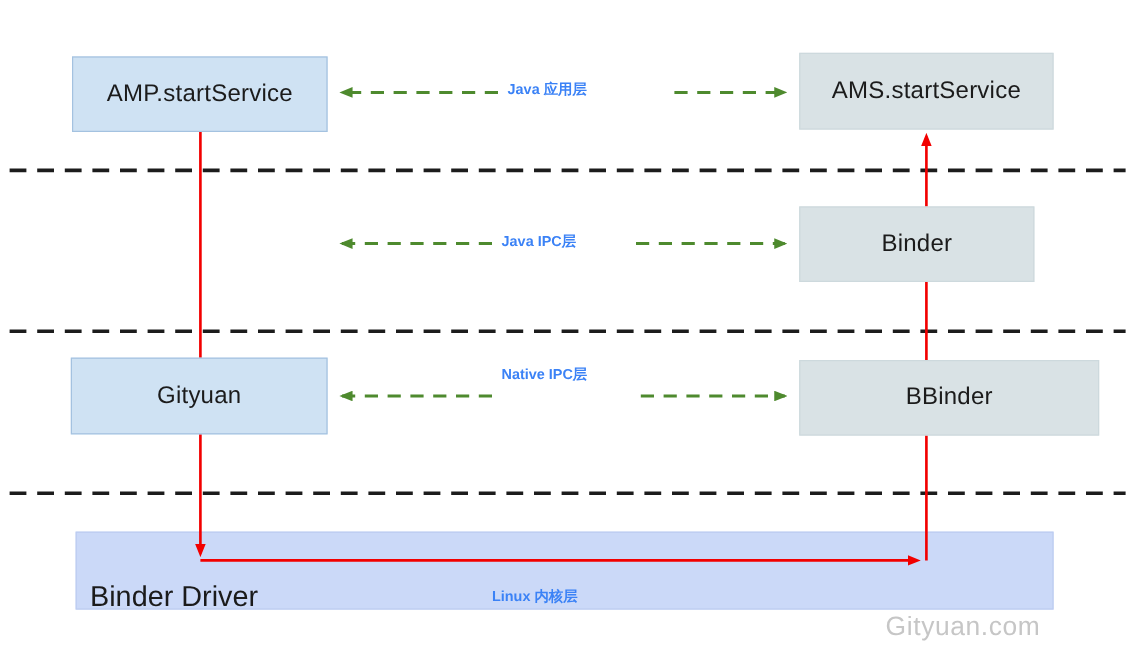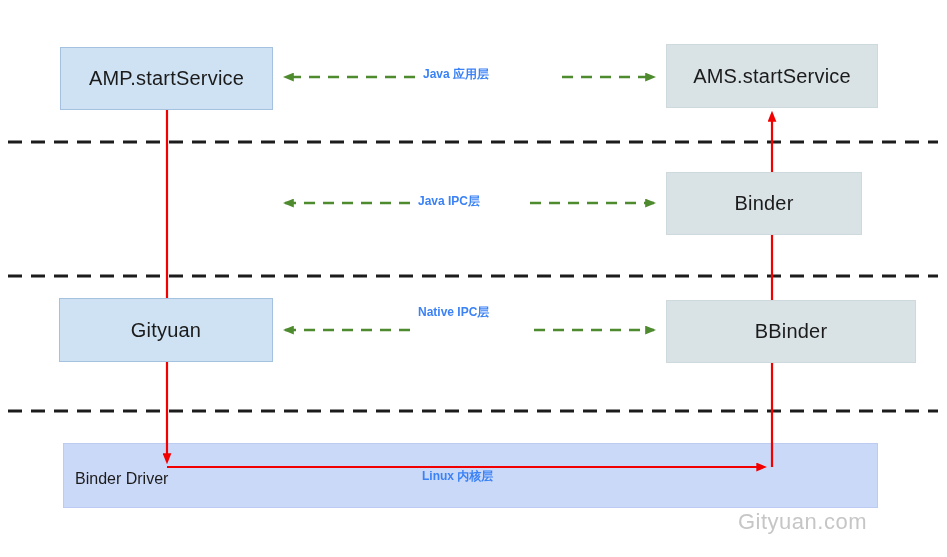--- a/index.html
+++ b/index.html
@@ -34,24 +34,24 @@
   #node-ams        {left:666px;top:44px; width:212px;height:64px;}
   #node-binder     {left:666px;top:172px;width:196px;height:63px;text-align:center;}
   #node-bbinder    {left:666px;top:300px;width:250px;height:63px;}
   .layer-label{
     position:absolute;z-index:4;
     font-size:12px;font-weight:bold;color:#3b82f6;white-space:nowrap;
   }
   #label-java-app  {left:423px;top:66px;}
   #label-java-ipc  {left:418px;top:193px;}
   #label-native-ipc{left:418px;top:304px;}
-  #label-kernel    {left:410px;top:468px;margin-left:12px;}
+  #label-kernel    {left:410px;top:489px;}
   #driver-title{
-    position:absolute;left:75px;top:470px;z-index:4;
-    font-size:16px;color:#1b1b1b;
+    position:absolute;left:75px;top:484px;z-index:4;
+    font-size:24px;color:#1b1b1b;
   }
   #watermark{
     position:absolute;left:738px;top:509px;z-index:4;
     font-size:22px;color:#c6c6c6;letter-spacing:.5px;
   }
 </style>
 </head>
 <body>
 
 <div id="stage">

